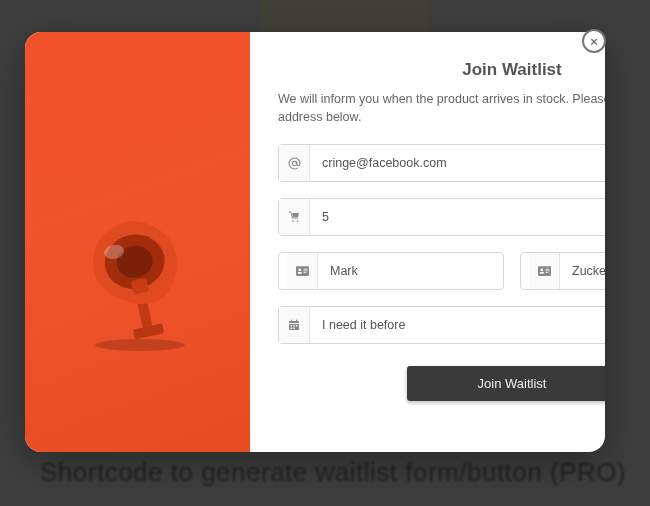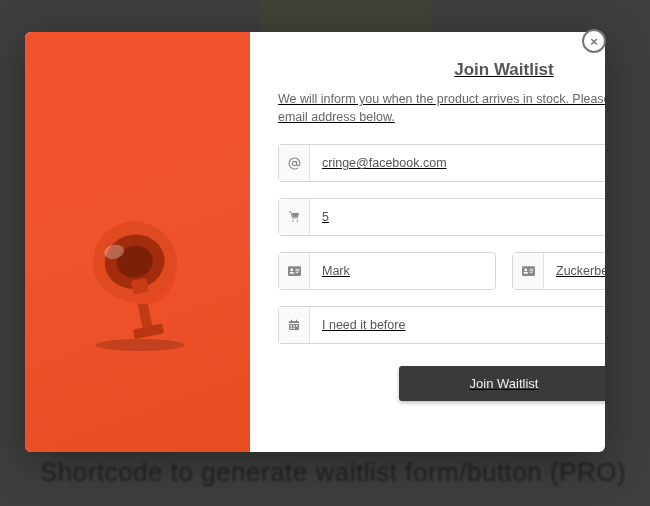--- a/index.html
+++ b/index.html
@@ -36,25 +36,24 @@
     filter: blur(1.2px);
     letter-spacing: 0.5px;
   }
   .modal {
     position: absolute;
     left: 25px;
     top: 32px;
     width: 580px;
     height: 420px;
     background: #fff;
-    border-radius: 6px;
+    border-radius: 16px;
     box-shadow: 0 10px 40px rgba(0,0,0,0.35);
     display: flex;
     overflow: hidden;
-    text-decoration: underline;
   }
   .close-btn {
     position: absolute;
     right: 44px;
     top: 29px;
     width: 20px;
     height: 20px;
     border: 2px solid #777;
     border-radius: 50%;
     display: flex;
@@ -127,21 +126,21 @@
     color: #555;
     background: transparent;
     font-family: inherit;
   }
   .field input::placeholder { color: #999; }
   .name-row {
     display: flex;
     gap: 16px;
     margin-bottom: 16px;
   }
-  .name-row .field { flex: 1; margin-bottom: 0; }
+  .name-row .field { flex: 1; margin-bottom: 0; padding-left: 8px; }
   .submit-wrap {
     display: flex;
     justify-content: center;
   }
   .submit-btn {
     width: 210px;
     height: 35px;
     background: #3a3a3a;
     color: #eee;
     border: none;

